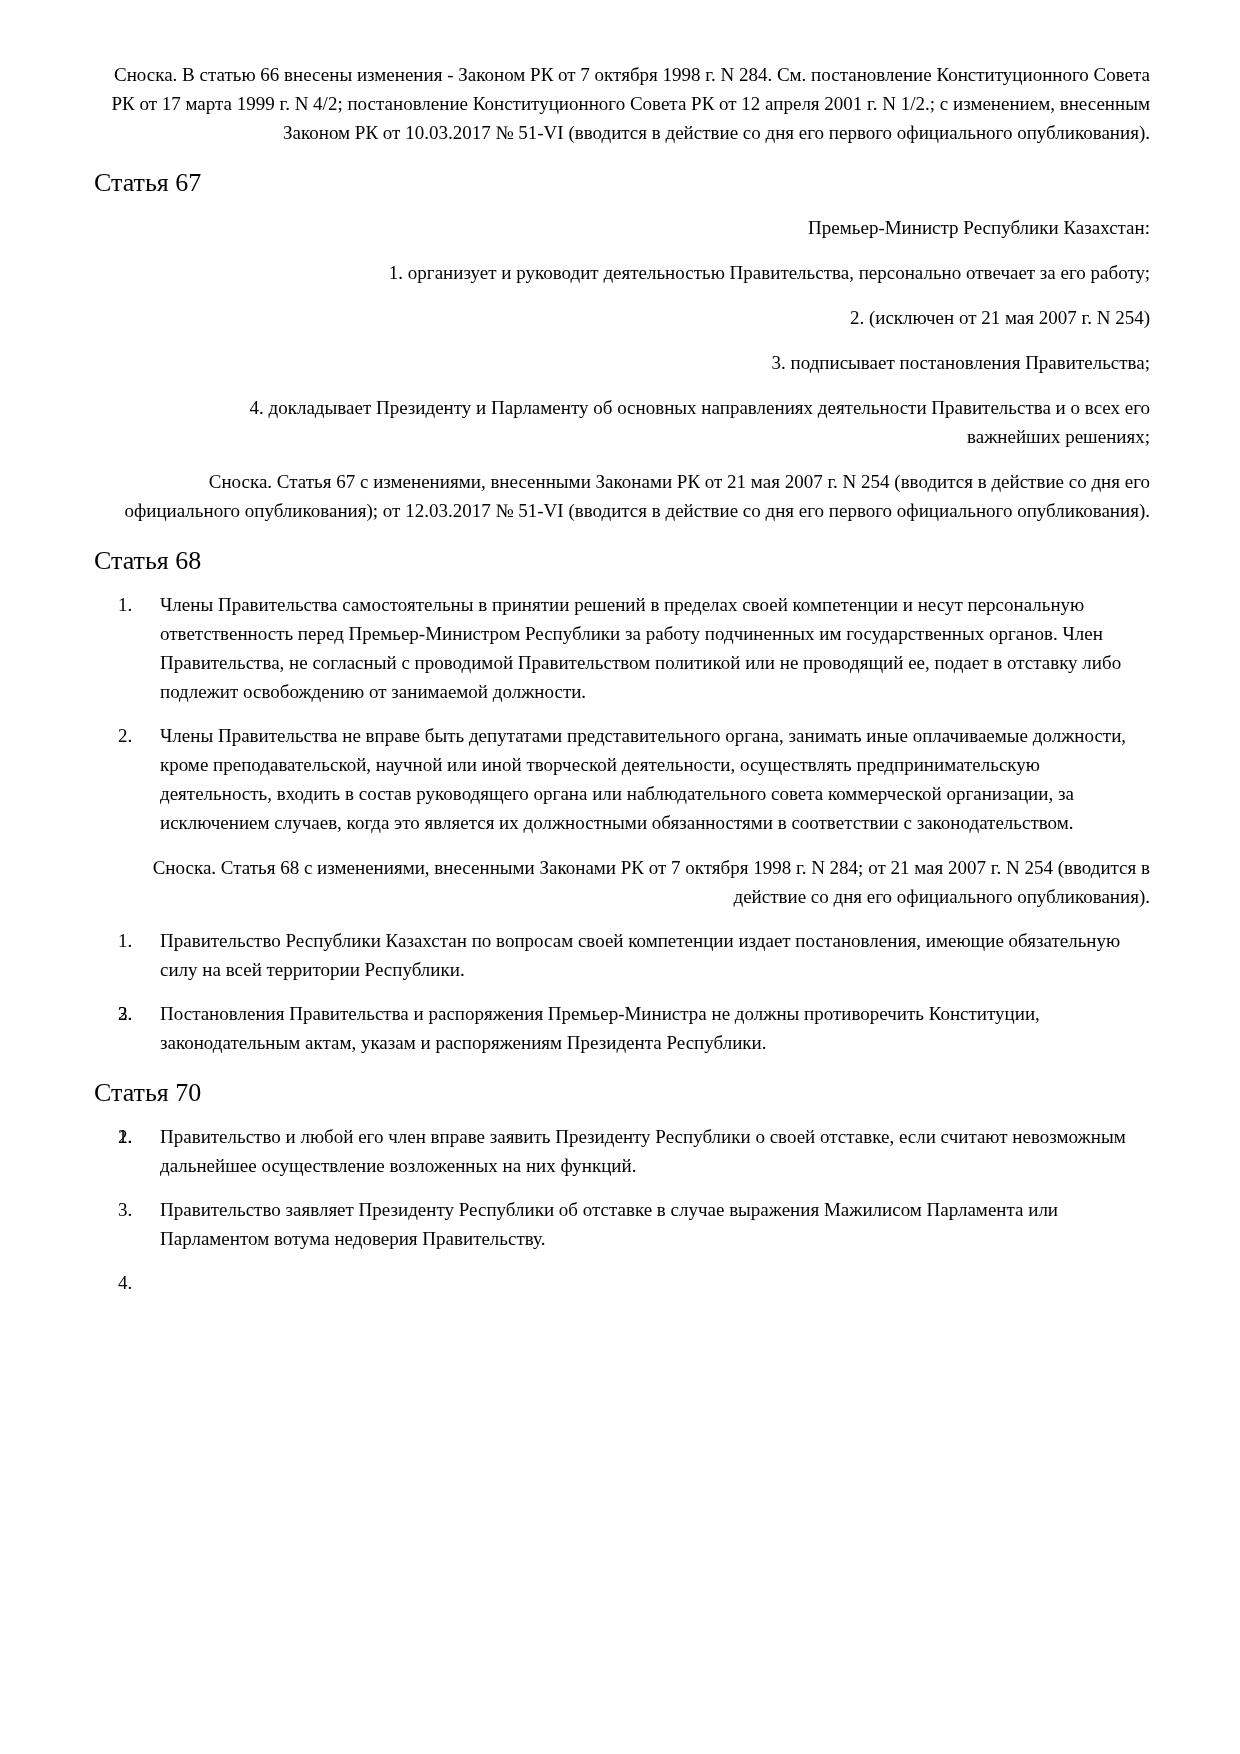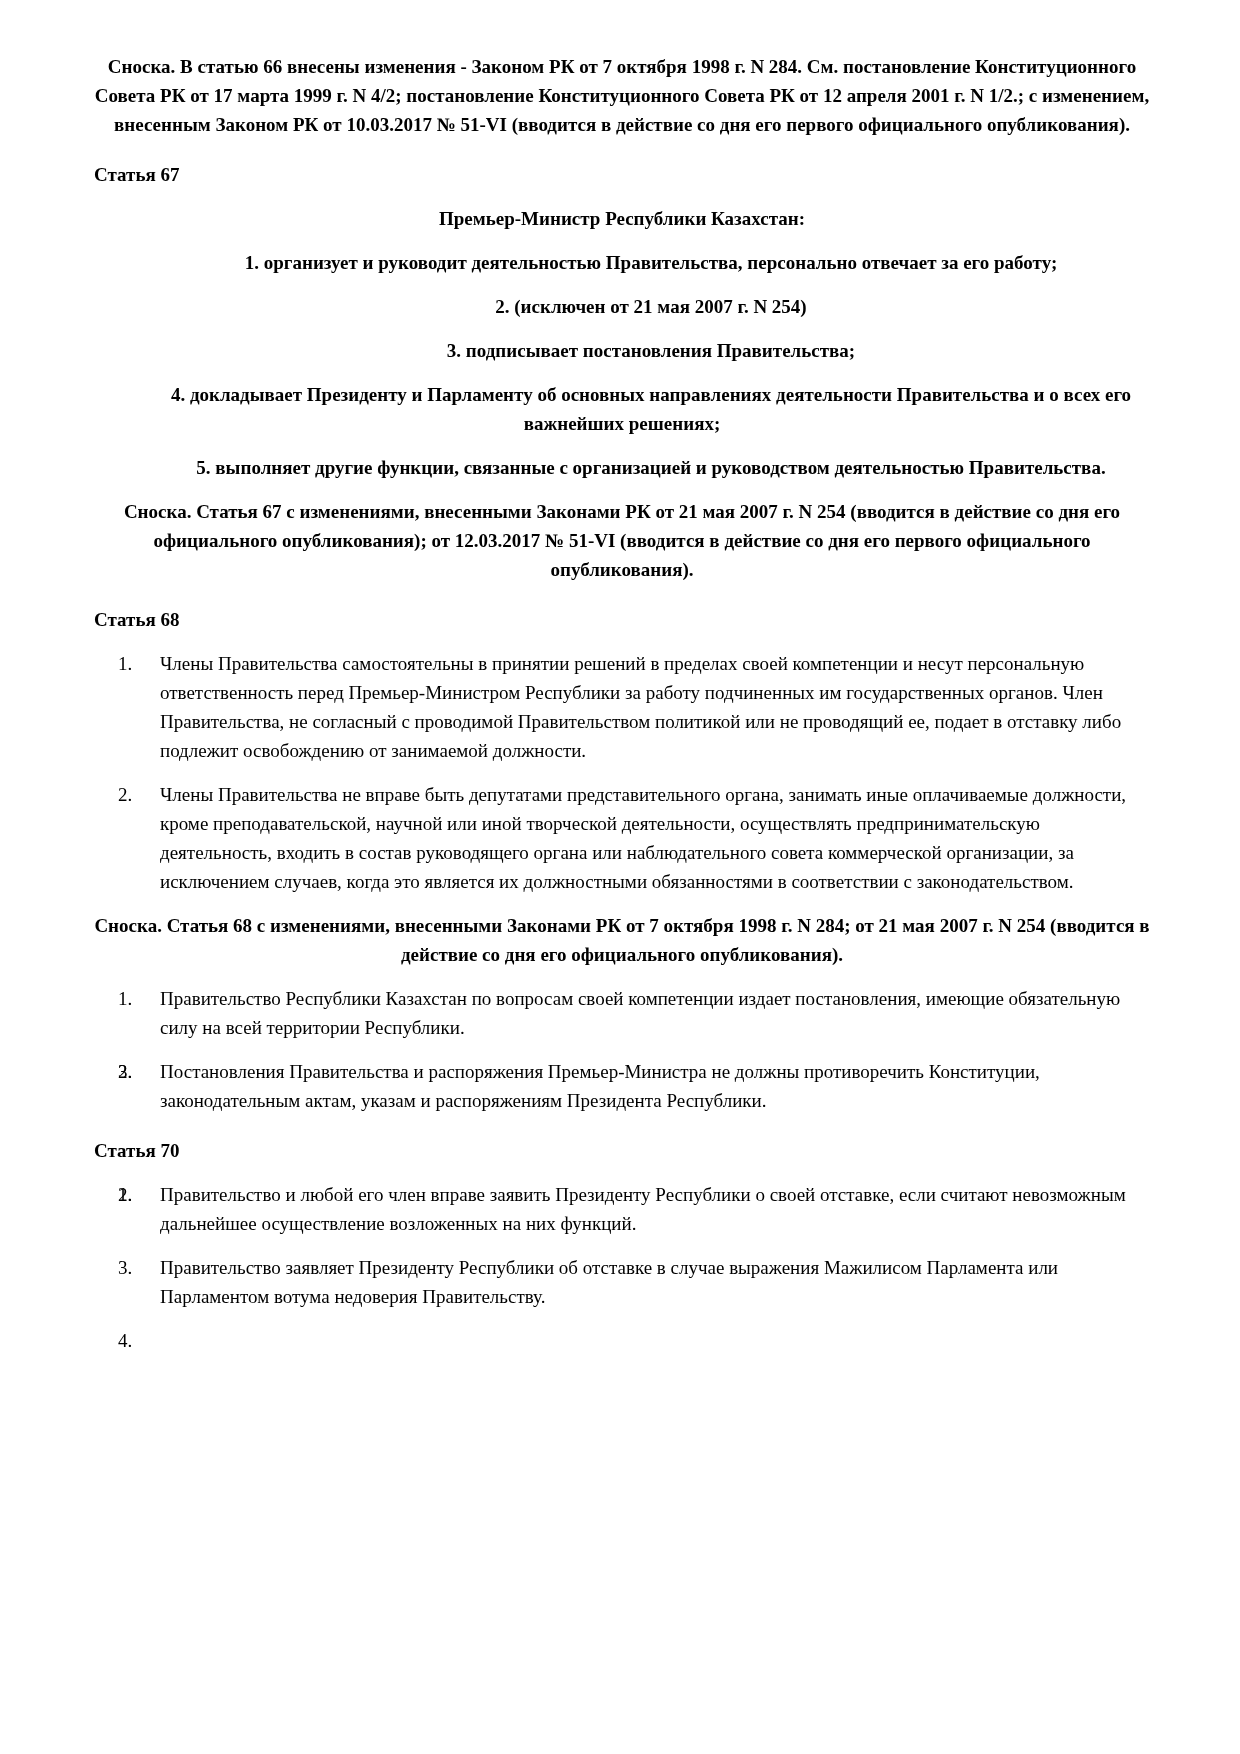--- a/index.html
+++ b/index.html
@@ -18,31 +18,30 @@
     -webkit-font-smoothing: antialiased;
   }
   .page {
     box-sizing: border-box;
     width: 1240px;
     min-height: 1754px;
     padding: 44px 90px 60px 94px;
     background: #ffffff;
   }
   .para {
-    margin: 8px 0 15px 0;
-    text-align: center;
-    font-weight: bold;
+    margin: 16px 0 15px 0;
+    text-align: right;
   }
   .para.indent {
     text-indent: 58px;
   }
   .heading {
-    font-size: 19px;
+    font-size: 26px;
     line-height: 29px;
-    font-weight: bold;
+    font-weight: normal;
     margin: 0 0 15px 0;
     padding-top: 6px;
   }
   .num-list {
     margin: 0;
     padding: 0;
     list-style: none;
   }
   .li {
     position: relative;
@@ -59,21 +58,20 @@
 <body>
 
 <main class="page">
     <p class="para">Сноска. В статью 66 внесены изменения - Законом РК от 7 октября 1998 г. N 284. См. постановление Конституционного Совета РК от 17 марта 1999 г. N 4/2; постановление Конституционного Совета РК от 12 апреля 2001 г. N 1/2.; с изменением, внесенным Законом РК от 10.03.2017 № 51-VI (вводится в действие со дня его первого официального опубликования).</p>
     <h2 class="heading">Статья 67</h2>
     <p class="para">Премьер-Министр Республики Казахстан:</p>
     <p class="para indent">1. организует и руководит деятельностью Правительства, персонально отвечает за его работу;</p>
     <p class="para indent">2. (исключен от 21 мая 2007 г. N 254)</p>
     <p class="para indent">3. подписывает постановления Правительства;</p>
     <p class="para indent">4. докладывает Президенту и Парламенту об основных направлениях деятельности Правительства и о всех его важнейших решениях;</p>
-    <p class="para indent">5. выполняет другие функции, связанные с организацией и руководством деятельностью Правительства.</p>
     <p class="para">Сноска. Статья 67 с изменениями, внесенными Законами РК от 21 мая 2007 г. N 254 (вводится в действие со дня его официального опубликования); от 12.03.2017 № 51-VI (вводится в действие со дня его первого официального опубликования).</p>
     <h2 class="heading">Статья 68</h2>
     <div class="num-list">
       <div class="li"><span class="num">1.</span><span>Члены Правительства самостоятельны в принятии решений в пределах своей компетенции и несут персональную ответственность перед Премьер-Министром Республики за работу подчиненных им государственных органов. Член Правительства, не согласный с проводимой Правительством политикой или не проводящий ее, подает в отставку либо подлежит освобождению от занимаемой должности.</span></div>
       <div class="li"><span class="num">2.</span><span>Члены Правительства не вправе быть депутатами представительного органа, занимать иные оплачиваемые должности, кроме преподавательской, научной или иной творческой деятельности, осуществлять предпринимательскую деятельность, входить в состав руководящего органа или наблюдательного совета коммерческой организации, за исключением случаев, когда это является их должностными обязанностями в соответствии с законодательством.</span></div>
     </div>
     <p class="para">Сноска. Статья 68 с изменениями, внесенными Законами РК от 7 октября 1998 г. N 284; от 21 мая 2007 г. N 254 (вводится в действие со дня его официального опубликования).</p>
     <div class="num-list">
       <div class="li"><span class="num">1.</span><span>Правительство Республики Казахстан по вопросам своей компетенции издает постановления, имеющие обязательную силу на всей территории Республики.</span></div>
       <div class="li"><span class="num">2.</span></div>

